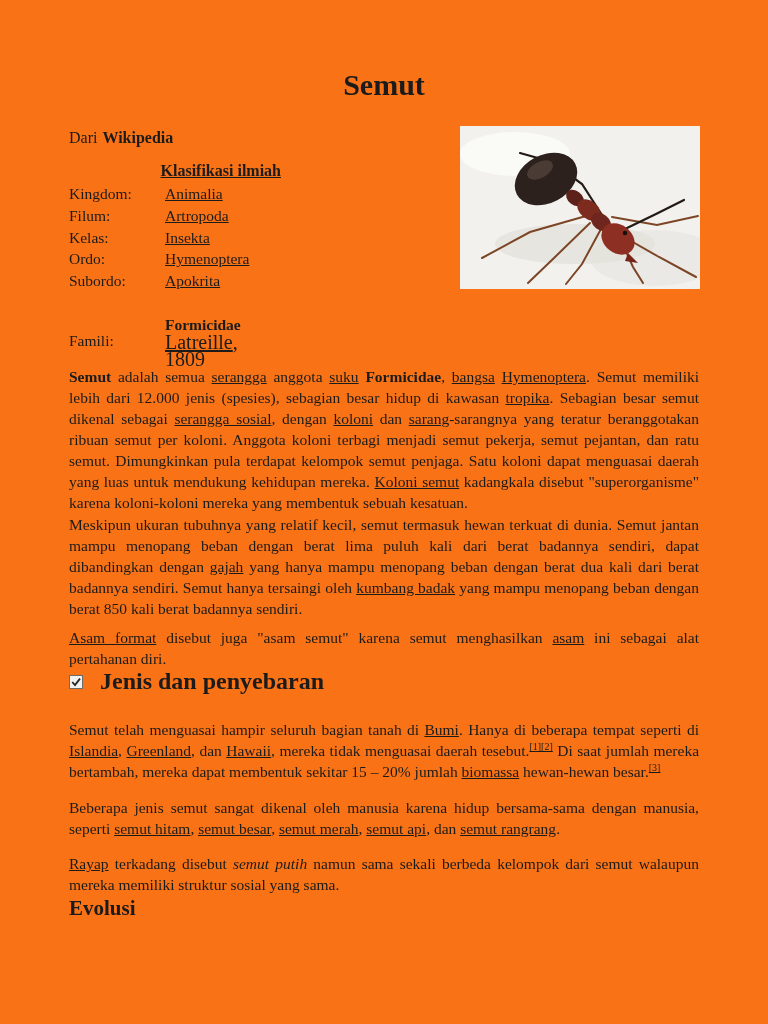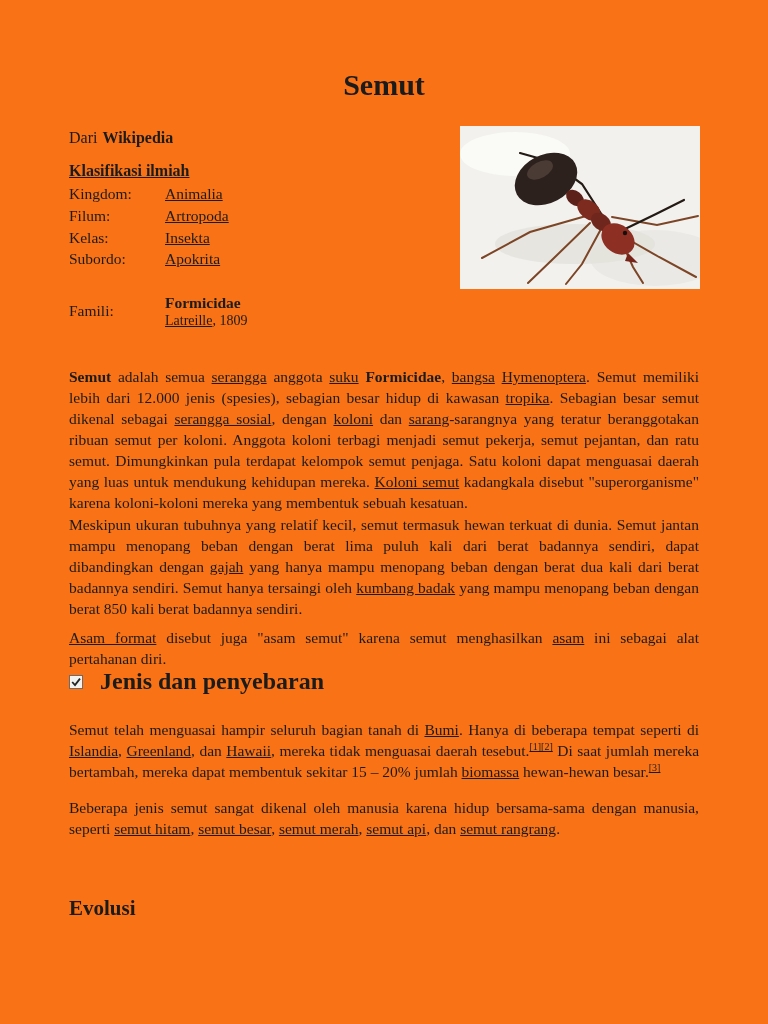--- a/index.html
+++ b/index.html
@@ -18,29 +18,29 @@
   .source-line{
     position:absolute;top:129px;left:69px;margin:0;font-size:16px;
   }
   .source-line .prefix{margin-right:5px;margin-top:28px;}
   .source-line .name{font-weight:bold;}
 
   
   .taxobox{position:absolute;top:160px;left:69px;width:212px;font-size:15.5px;}
   .taxo-header{
     font-size:16px;font-weight:bold;text-decoration:underline;
-    text-align:left;margin-bottom:4px;line-height:21px;
+    text-align:right;margin-bottom:4px;line-height:21px;
   }
   .taxo-row{display:flex;align-items:baseline;height:21.8px;}
   .taxo-label{flex:0 0 96px;font-family:Liberation Serif, serif;}
   .taxo-value{text-decoration:underline;}
   .taxo-row-famili{display:flex;align-items:center;margin-top:21px;}
   .taxo-row-famili .taxo-label{flex:0 0 96px;}
   .famili-genus{font-weight:bold;display:block;line-height:19px;}
-  .famili-author-line{display:block;font-size:14px;line-height:17px;}
+  .famili-author-line{display:block;font-size:20px;line-height:17px;}
   .famili-author{text-decoration:underline;}
 
   
   .ant-photo{position:absolute;left:460px;top:126px;width:240px;height:163px;}
   .ant-photo svg{display:block;}
 
   
   .body-text{
     position:absolute;left:69px;width:630px;margin:0;
     font-size:15.5px;line-height:21px;text-align:justify;
@@ -84,20 +84,24 @@
           <span class="taxo-label">Kingdom:</span>
           <span class="taxo-value">Animalia</span>
         </div>
         <div class="taxo-row">
           <span class="taxo-label">Filum:</span>
           <span class="taxo-value">Artropoda</span>
         </div>
         <div class="taxo-row">
           <span class="taxo-label">Kelas:</span>
           <span class="taxo-value">Insekta</span>
+        </div>
+        <div class="taxo-row">
+          <span class="taxo-label">Ordo:</span>
+          <span class="taxo-value">Hymenoptera</span>
         </div>
         <div class="taxo-row">
           <span class="taxo-label">Subordo:</span>
           <span class="taxo-value">Apokrita</span>
         </div>
       </div>
     <div class="taxo-row-famili">
       <span class="taxo-label">Famili:</span>
       <span class="taxo-value-group">
         <span class="famili-genus">Formicidae</span>
@@ -144,16 +148,17 @@
       <svg width="15" height="15" viewBox="0 0 15 15" xmlns="http://www.w3.org/2000/svg">
         <rect x="0.5" y="0.5" width="13" height="13" fill="#f1f1ef" stroke="#6b6b6b"></rect>
         <path d="M3.2 7 L6 10 L11 3.6" stroke="#232323" stroke-width="1.8" fill="none"></path>
       </svg>
     </span>
     <span>Jenis dan penyebaran</span>
   </h2>
 
   <p class="body-text p4"><span class="run">Semut telah menguasai hampir seluruh bagian tanah di </span><span class="run link">Bumi</span><span class="run">. Hanya di beberapa tempat seperti di </span><span class="run link">Islandia</span><span class="run">, </span><span class="run link">Greenland</span><span class="run">, dan </span><span class="run link">Hawaii</span><span class="run">, mereka tidak menguasai daerah tesebut.</span><span class="run suplink">[1][2]</span><span class="run"> Di saat jumlah mereka bertambah, mereka dapat membentuk sekitar 15 – 20% jumlah </span><span class="run link">biomassa</span><span class="run"> hewan-hewan besar.</span><span class="run suplink">[3]</span></p>
   <p class="body-text p5"><span class="run">Beberapa jenis semut sangat dikenal oleh manusia karena hidup bersama-sama dengan manusia, seperti </span><span class="run link">semut hitam</span><span class="run">, </span><span class="run link">semut besar</span><span class="run">, </span><span class="run link">semut merah</span><span class="run">, </span><span class="run link">semut api</span><span class="run">, dan </span><span class="run link">semut rangrang</span><span class="run">.</span></p>
+  <p class="body-text p6"><span class="run link">Rayap</span><span class="run"> terkadang disebut </span><span class="run i">semut putih</span><span class="run"> namun sama sekali berbeda kelompok dari semut walaupun mereka memiliki struktur sosial yang sama.</span></p>
 
   <h2 class="section-heading heading-evolusi">Evolusi</h2>
 
 </div>
 
 </body></html>

